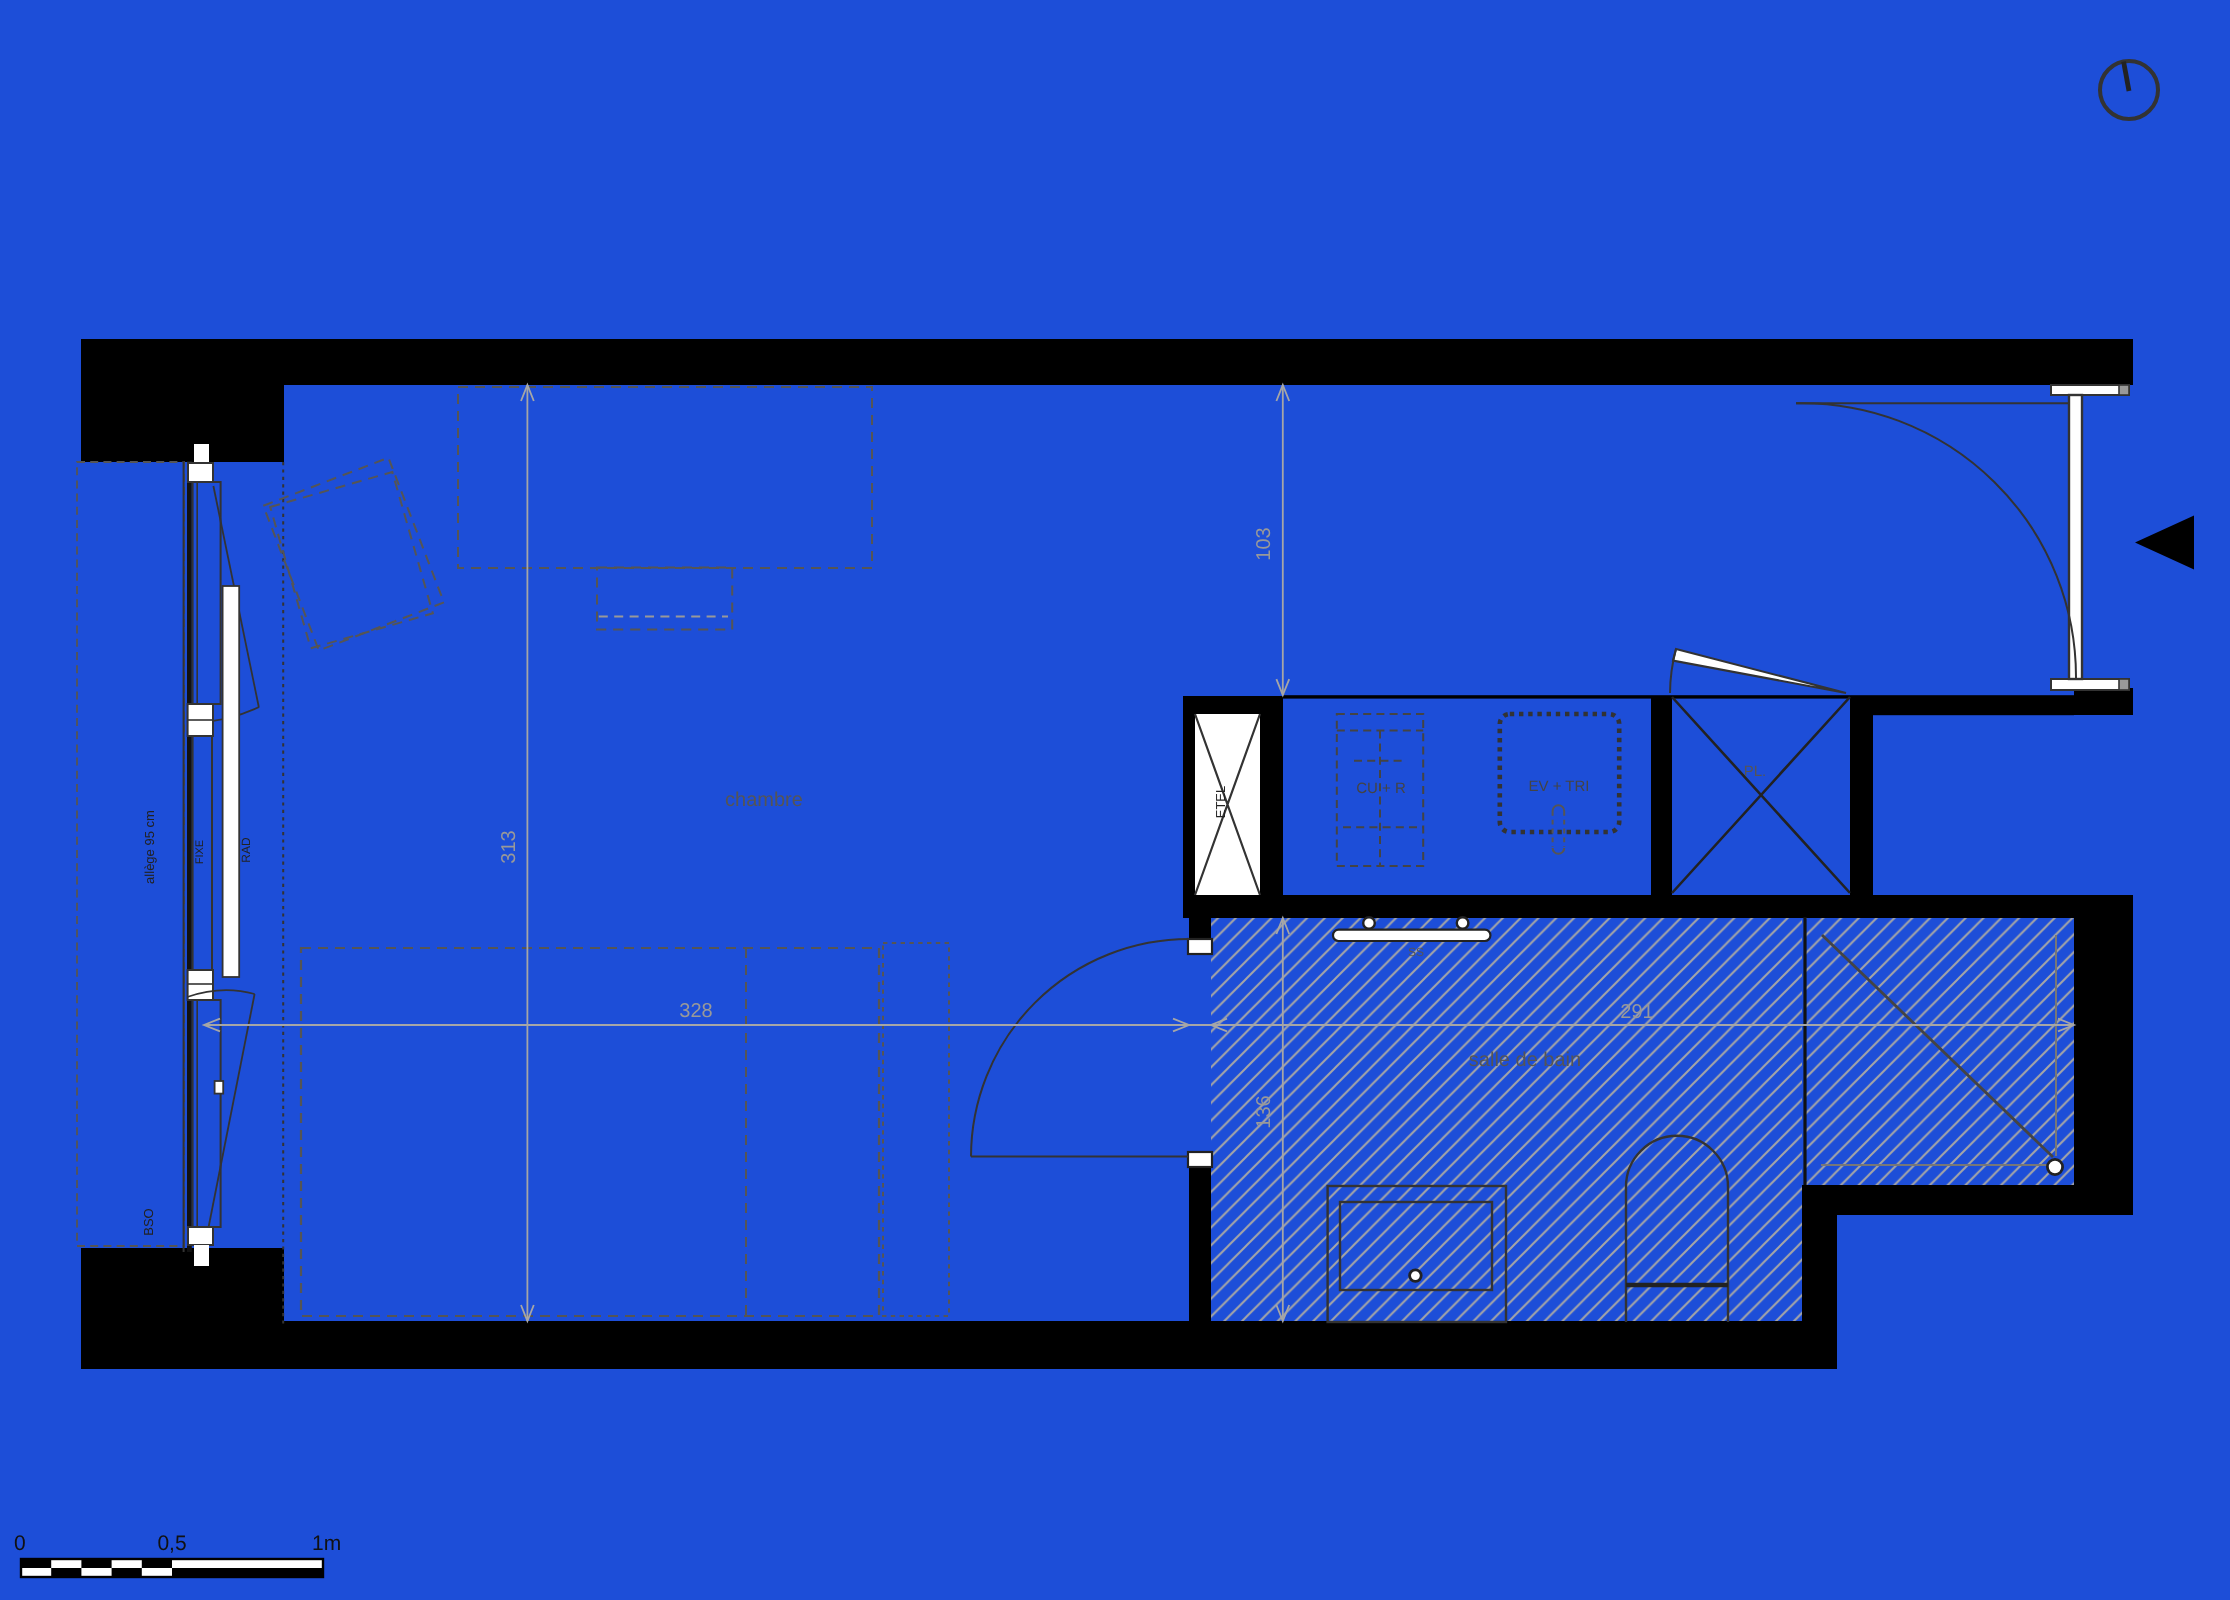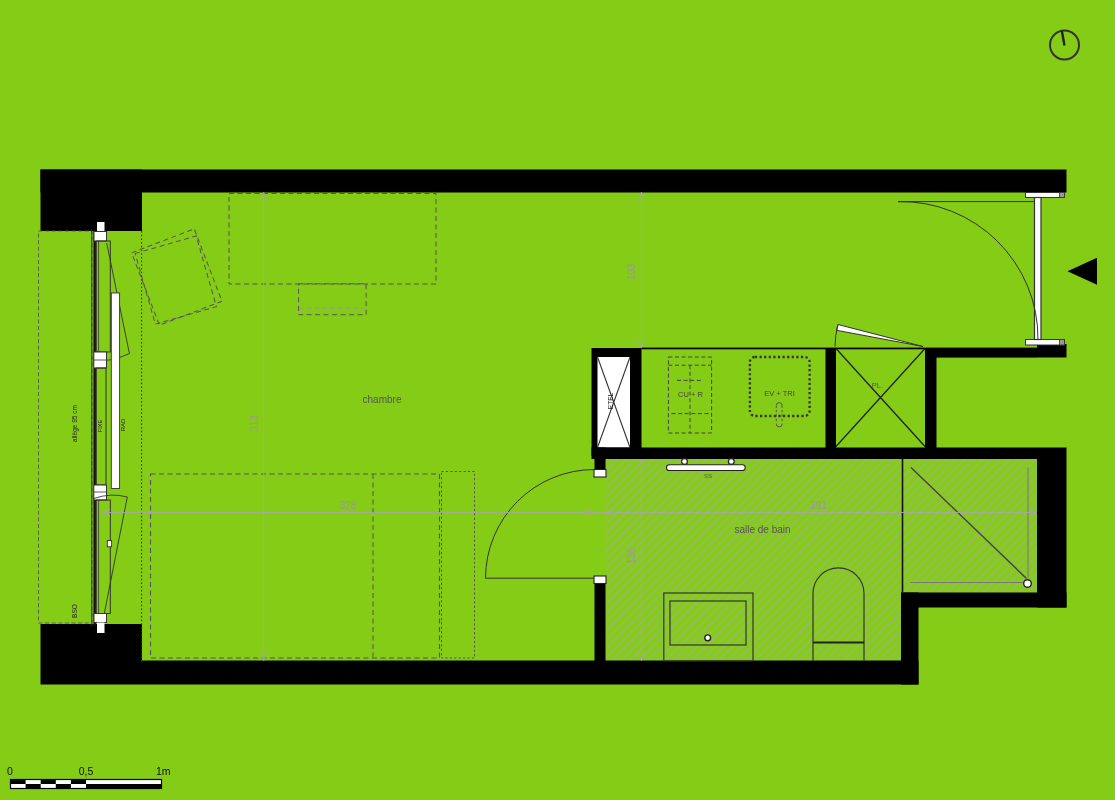--- a/index.html
+++ b/index.html
@@ -1,16 +1,16 @@
 <!DOCTYPE html>
 <html><head>
 <meta charset="utf-8">
 <style>
   html,body{margin:0;padding:0;background:#ffffff;}
-  #page{position:relative;width:1115px;height:800px;background:#84cc16;overflow:hidden;}
+  #page{position:relative;width:1115px;height:800px;background:#1d4ed8;overflow:hidden;}
   svg{display:block;}
   text{font-family:"Liberation Sans", sans-serif;}
 </style>
 </head>
 <body>
 <div id="page">
 <svg width="1115" height="800" viewBox="0 0 1115 800">
 <defs>
 <pattern id="hatch" width="8.9" height="8.9" patternUnits="userSpaceOnUse">
   <path d="M0 8.9 L8.9 0 M-2.2 2.2 L2.2 -2.2 M6.7 11.1 L11.1 6.7" stroke="#a6a6a6" stroke-width="1" fill="none"></path>

